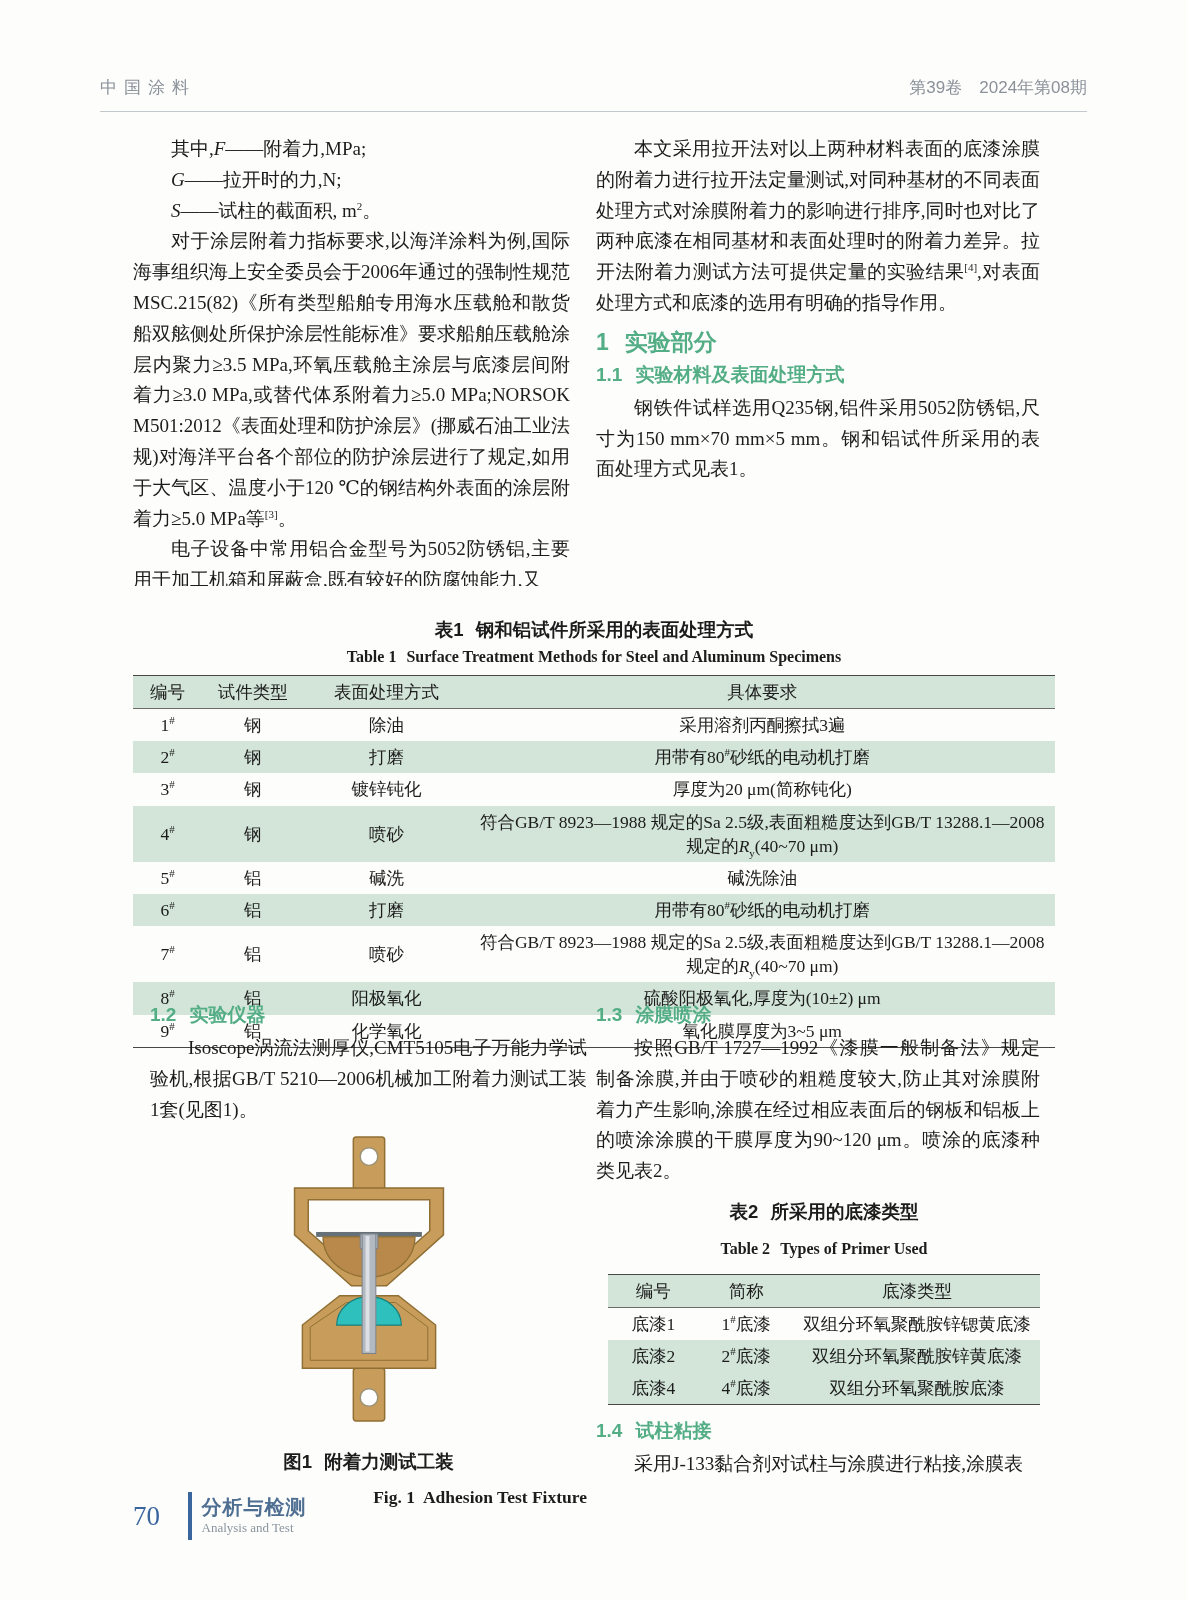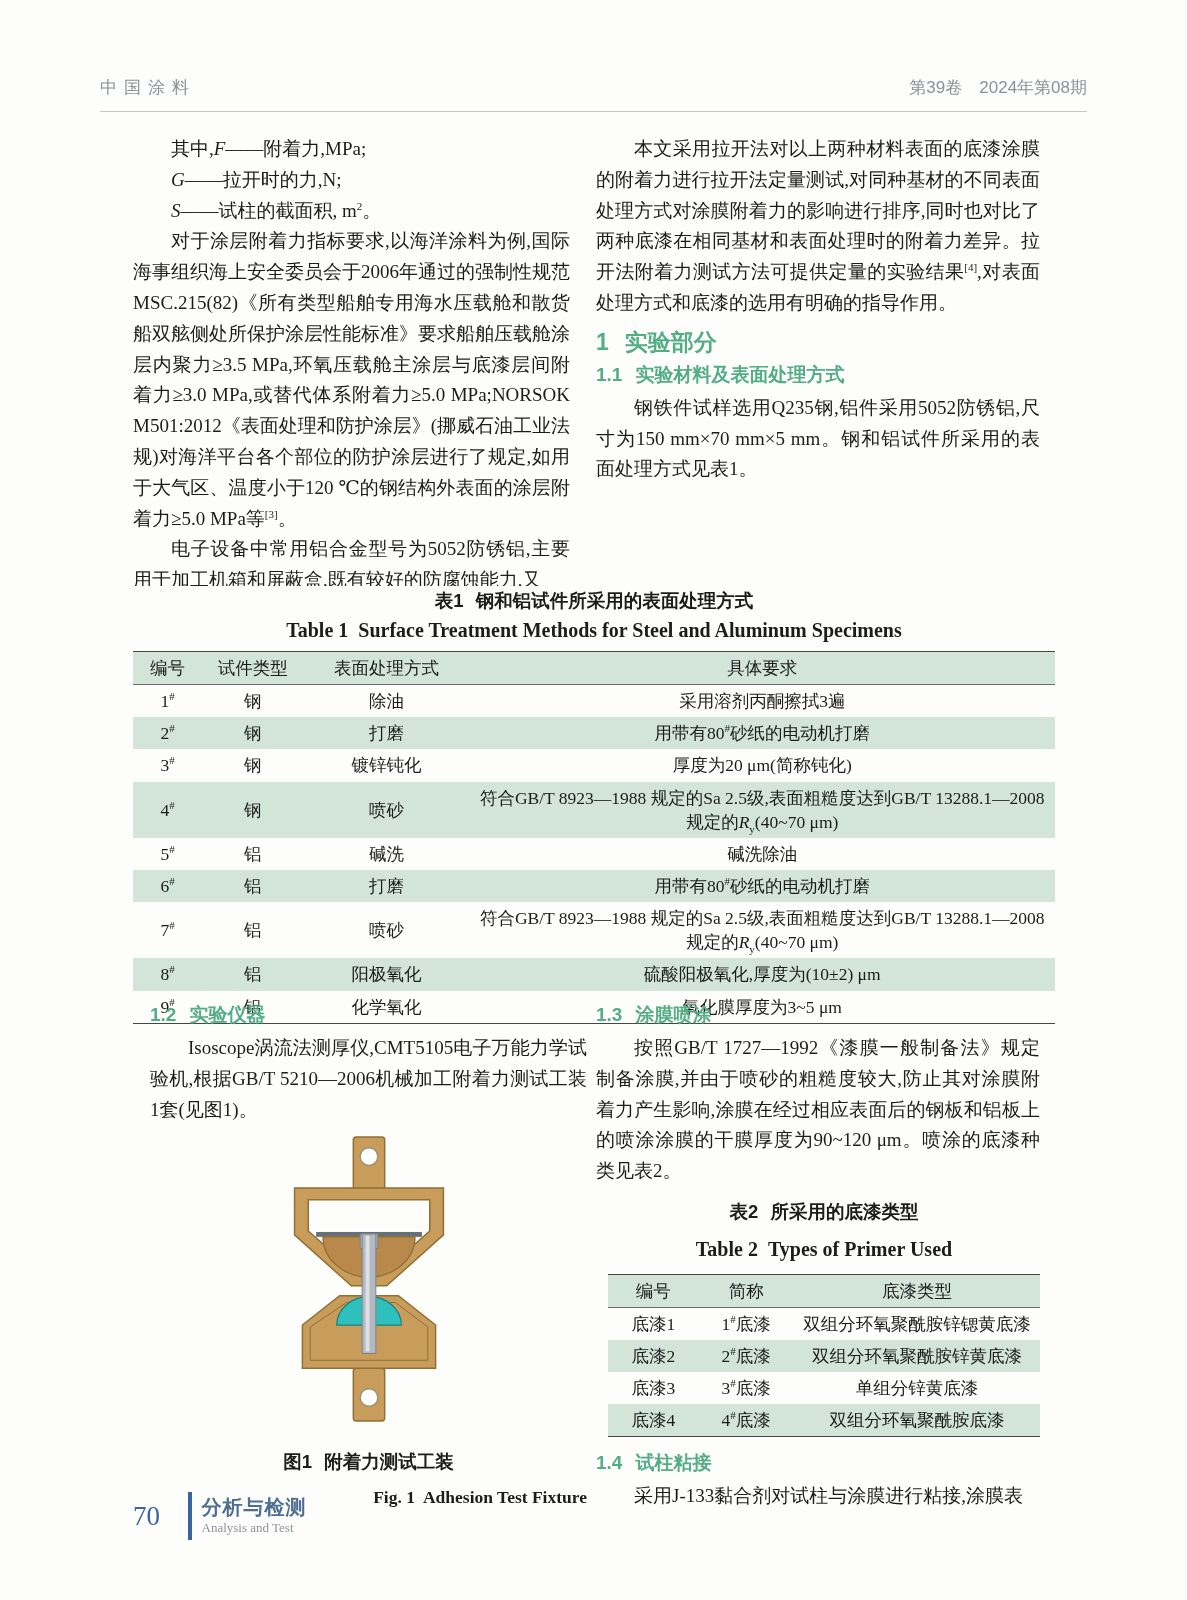--- a/index.html
+++ b/index.html
@@ -32,29 +32,29 @@
       font-weight:700;font-size:23px;line-height:28px;margin:9px 0 7px;}
   .h1 .num{margin-right:16px;}
   .h2{color:var(--accent);font-family:"Liberation Sans","DejaVu Sans",sans-serif;
       font-weight:700;font-size:19px;line-height:24px;margin:5px 0 6px;}
   .h2 .num{margin-right:13px;}
   
   .tbl-block{position:absolute;}
   .tbl-title-cn{text-align:center;font-weight:700;font-size:18.5px;margin:0 0 6px;
       font-family:"Liberation Sans","DejaVu Sans",sans-serif;}
   .tbl-title-cn .tag{margin-right:12px;}
-  .tbl-title-en{text-align:center;font-weight:700;font-size:20px;margin:0 0 9px;}
+  .tbl-title-en{text-align:center;font-weight:700;font-size:16px;margin:0 0 9px;}
   .tbl-title-en .tag{margin-right:10px;}
   table{width:100%;border-collapse:collapse;font-size:17.5px;}
   thead tr{background:var(--rowgreen);}
   table{border-bottom:1.5px solid #474747;}
   thead th{font-weight:400;border-top:1.5px solid #474747;border-bottom:1px solid #6b6b6b;}
   th,td{text-align:center;padding:4px 6px;line-height:1.38;}
   tbody tr.shaded{background:var(--rowgreen);}
-  #table1-block{left:133px;top:588px;width:922px;}
+  #table1-block{left:133px;top:617px;width:922px;}
   #table1 col.c1{width:7.5%;} #table1 col.c2{width:11%;} #table1 col.c3{width:18%;} #table1 col.c4{width:63.5%;}
   #table2-block{margin:10px 0 4px 12px;width:432px;}
   #table2 col.c1{width:21%;} #table2 col.c2{width:22%;} #table2 col.c3{width:57%;}
   
   .col-left-bottom{left:150px;top:998px;width:437px;}
   .col-right-bottom{left:596px;top:998px;width:444px;}
   .figure-wrap{text-align:center;margin-top:10px;}
   .fig-caption-cn{text-align:center;font-weight:700;font-size:18.5px;margin-top:14px;
       font-family:"Liberation Sans","DejaVu Sans",sans-serif;}
   .fig-caption-cn .tag{margin-right:12px;}
@@ -250,25 +250,20 @@
           <tr>
             <td>底漆1</td>
             <td>1<sup>#</sup>底漆</td>
             <td>双组分环氧聚酰胺锌锶黄底漆</td>
           </tr>
           <tr class="shaded">
             <td>底漆2</td>
             <td>2<sup>#</sup>底漆</td>
             <td>双组分环氧聚酰胺锌黄底漆</td>
           </tr>
-          <tr>
-            <td>底漆3</td>
-            <td>3<sup>#</sup>底漆</td>
-            <td>单组分锌黄底漆</td>
-          </tr>
           <tr class="shaded">
             <td>底漆4</td>
             <td>4<sup>#</sup>底漆</td>
             <td>双组分环氧聚酰胺底漆</td>
           </tr>
         </tbody>
     </table>
   </div>
 
   <div class="h2" style="margin-top:14px;">

